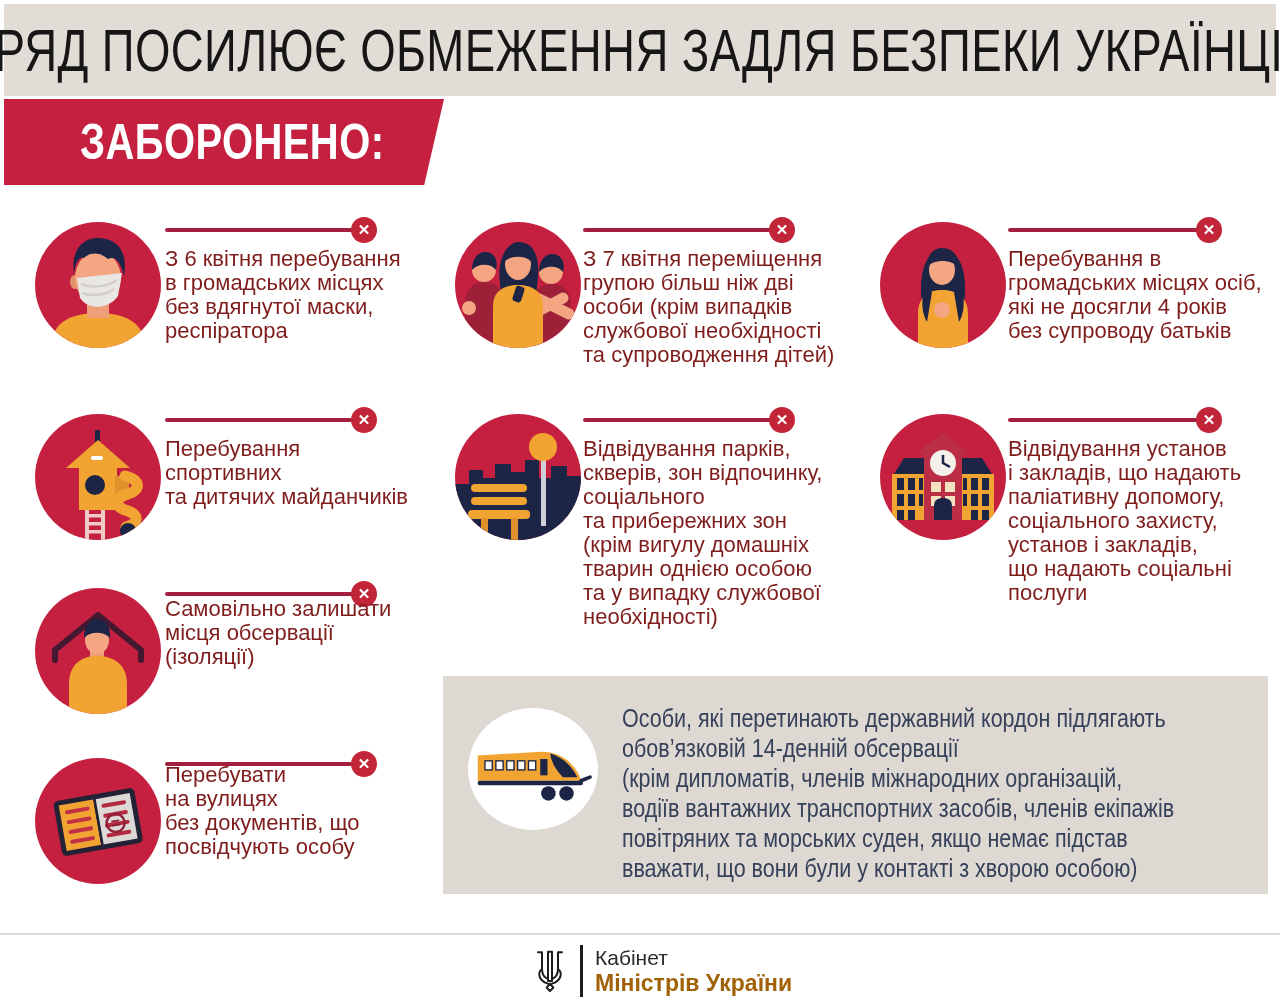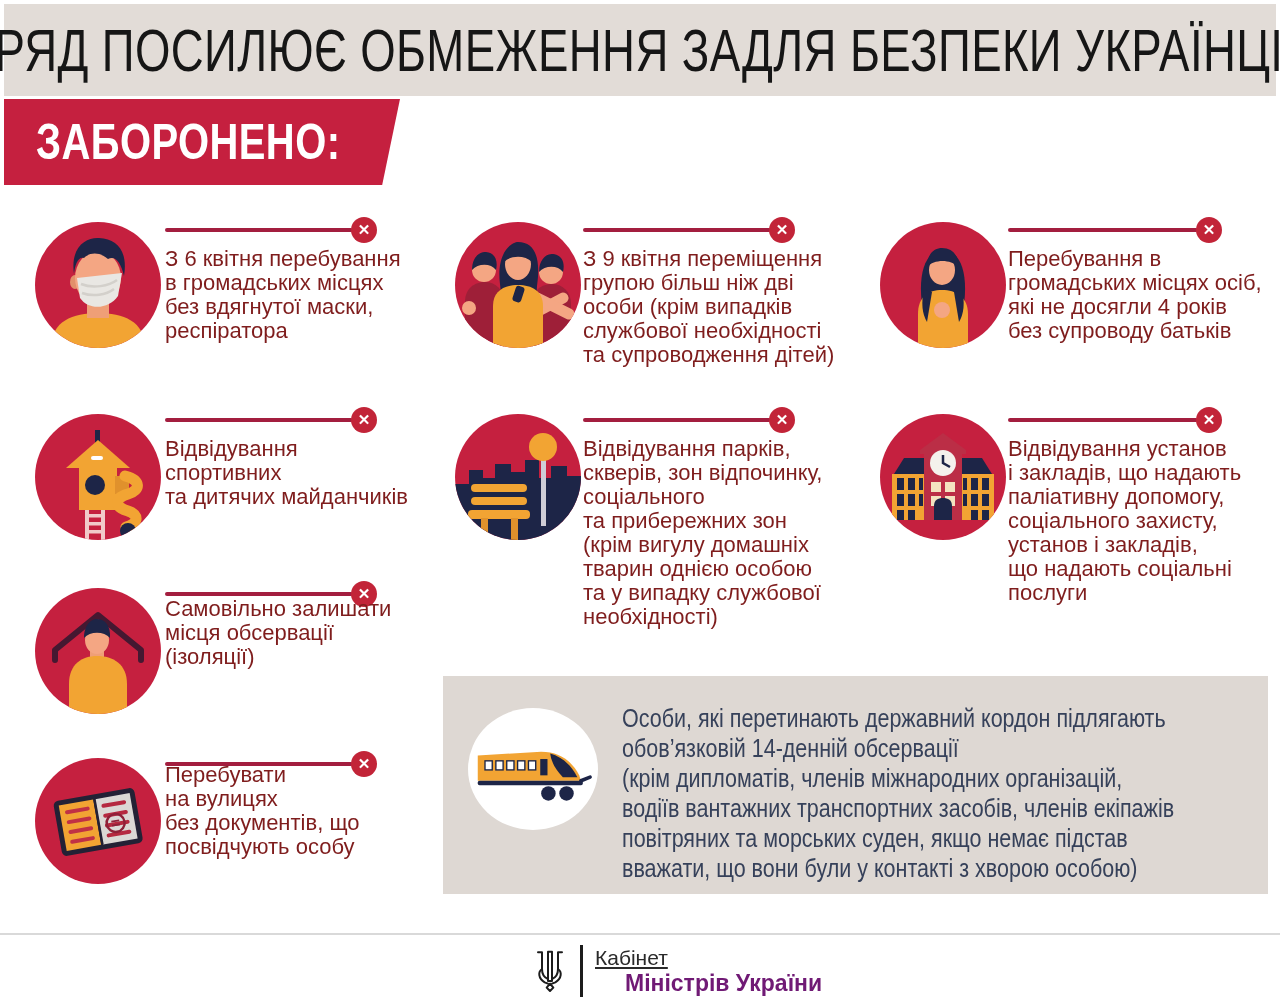--- a/index.html
+++ b/index.html
@@ -6,43 +6,43 @@
   .canvas{position:relative;width:1280px;height:1004px;background:#ffffff;overflow:hidden;
           font-family:"Liberation Sans",sans-serif;}
   
   .header{position:absolute;left:4px;top:4px;width:1272px;height:92px;background:#e2dcd7;
           display:flex;align-items:center;justify-content:center;}
   .header-title{font-size:60px;letter-spacing:.5px;color:#161616;white-space:nowrap;
           transform:scaleX(.76);transform-origin:center;font-weight:400;}
   
   .banner{position:absolute;left:4px;top:99px;width:396px;height:86px;background:#c5203f;
           clip-path:polygon(0 0,100% 0,95.5% 100%,0 100%);
-          display:flex;align-items:center;}
+          display:flex;align-items:center;padding-left:44px;}
   .banner-label{margin-left:32px;font-size:50px;font-weight:bold;color:#ffffff;
           transform:scaleX(.8);transform-origin:left center;white-space:nowrap;letter-spacing:.5px;}
   
   .icon{position:absolute;width:126px;height:126px;}
   .strike{position:absolute;height:26px;display:flex;align-items:center;}
   .strike .line{flex:1;height:4px;background:#a31e3f;border-radius:2px;}
   .strike .badge{width:26px;height:26px;border-radius:50%;background:#c22438;color:#fff;
           font-size:15px;font-weight:bold;display:flex;align-items:center;justify-content:center;
           margin-left:-2px;}
   .item-text{position:absolute;font-size:22px;line-height:24px;color:#7f1d1d;white-space:pre-line;}
   
   .notice-box{position:absolute;left:443px;top:676px;width:825px;height:218px;background:#ded8d3;}
   .notice-ellipse{position:absolute;left:468px;top:708px;width:130px;height:122px;background:#fff;
           border-radius:50%;display:flex;align-items:center;justify-content:center;}
   .notice-text{position:absolute;left:622px;top:703px;width:660px;font-size:25px;line-height:30px;
           color:#36415a;white-space:pre-line;transform:scaleX(.86);transform-origin:left top;}
   
   .footer-divider{position:absolute;left:0;top:933px;width:1280px;height:2px;background:#d9d9d9;}
   .footer{position:absolute;left:530px;top:944px;display:flex;align-items:center;}
   .footer-bar{width:3px;height:52px;background:#1c1c1c;margin:0 12px 0 10px;}
-  .footer-line1{font-size:21px;color:#2a2a2a;text-decoration:underline;}
-  .footer-line2{font-size:23px;font-weight:bold;color:#701a75;margin-left:30px;}
+  .footer-line1{font-size:21px;color:#2a2a2a;}
+  .footer-line2{font-size:23px;font-weight:bold;color:#a16207;}
 </style>
 </head>
 <body>
 
 <div class="canvas">
 
   <div class="header">
     <div class="header-title">УРЯД ПОСИЛЮЄ ОБМЕЖЕННЯ ЗАДЛЯ БЕЗПЕКИ УКРАЇНЦІВ</div>
   </div>
 
@@ -101,21 +101,21 @@
         <ellipse cx="63" cy="42" rx="13" ry="16" fill="#f4a683"></ellipse>
         <path d="M49,40 C49,26 58,22 63,22 C72,22 78,30 77,40 C70,33 56,33 49,40 Z" fill="#1d2547"></path>
         <path d="M38,126 L38,84 C38,69 49,63 63,63 C77,63 88,69 88,84 L88,126 Z" fill="#f2a433"></path>
         <rect x="59" y="64" width="9" height="16" rx="3" transform="rotate(18 63 72)" fill="#1d2547"></rect>
       </g>
     </svg>
     <div class="strike" style="left:583px;top:217px;width:212px">
       <span class="line"></span>
       <span class="badge">✕</span>
     </div>
-    <div class="item-text" style="left:583px;top:247px;width:280px">З 9 квітня переміщення
+    <div class="item-text" style="left:583px;top:247px;width:280px">З 7 квітня переміщення
 групою більш ніж дві
 особи (крім випадків
 службової необхідності
 та супроводження дітей)</div>
   </div>
 
   <div>
     <svg class="icon" style="left:880px;top:222px" viewBox="0 0 126 126">
       <defs>
           <clipPath id="c3">
@@ -164,21 +164,21 @@
         <rect x="50" y="108" width="20" height="3.5" fill="#f1c9c9"></rect>
         <rect x="50" y="116" width="20" height="3.5" fill="#f1c9c9"></rect>
         <path d="M90,62 C106,66 106,76 93,80 C79,84 79,93 93,97 C105,101 103,110 91,113" fill="none" stroke="#f2a433" stroke-width="11" stroke-linecap="round"></path>
         <circle cx="93" cy="117" r="8" fill="#1d2547"></circle>
       </g>
     </svg>
     <div class="strike" style="left:165px;top:407px;width:212px">
       <span class="line"></span>
       <span class="badge">✕</span>
     </div>
-    <div class="item-text" style="left:165px;top:437px;width:270px">Відвідування
+    <div class="item-text" style="left:165px;top:437px;width:270px">Перебування
 спортивних
 та дитячих майданчиків</div>
   </div>
 
   <div>
     <svg class="icon" style="left:455px;top:414px" viewBox="0 0 126 126">
       <defs>
           <clipPath id="c5">
             <circle cx="63" cy="63" r="63"></circle>
           </clipPath>

